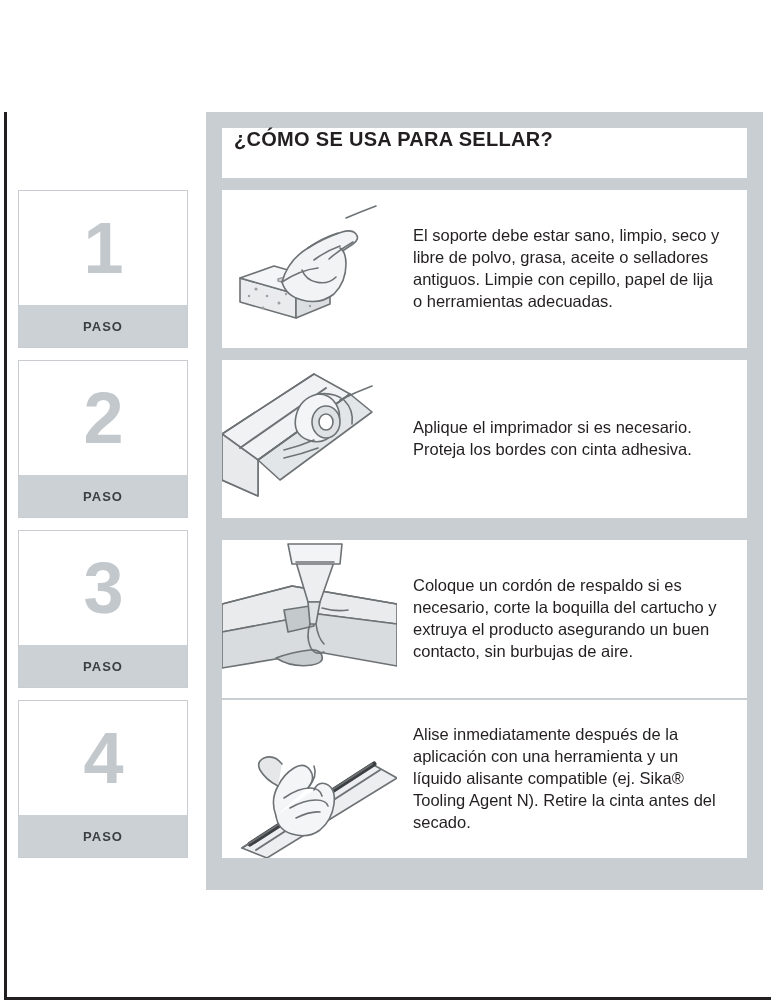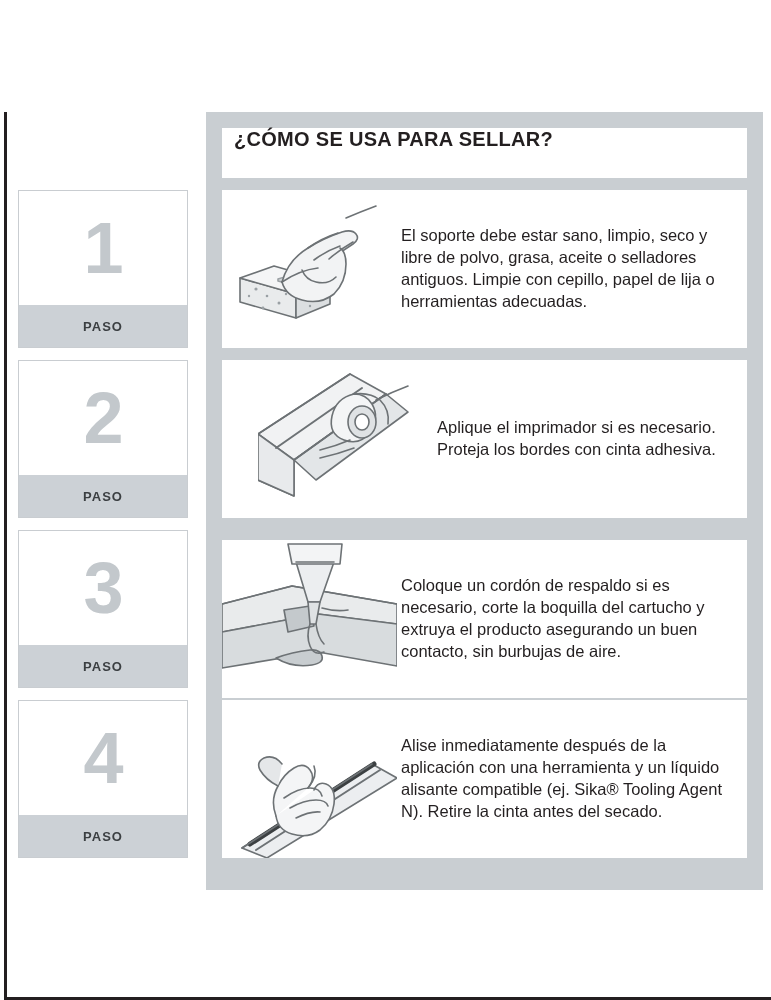--- a/index.html
+++ b/index.html
@@ -113,39 +113,39 @@
   .row {
     position: absolute;
     left: 222px;
     width: 525px;
     background: #ffffff;
     display: flex;
     align-items: stretch;
     box-sizing: border-box;
   }
   .row-1 { top: 190px;  height: 158px; }
-  .row-2 { top: 360px;  height: 158px; padding-left: 36px; }
+  .row-2 { top: 360px;  height: 158px; }
   .row-3 { top: 540px;  height: 158px; }
   .row-4 { top: 700px;  height: 158px; }
 
   .row-art {
     width: 175px;
     flex: 0 0 175px;
     position: relative;
     overflow: hidden;
   }
   .row-text {
     flex: 1 1 auto;
     display: flex;
     align-items: center;
     padding: 4px 14px 4px 4px;
     box-sizing: border-box;
   }
   .row-text p {
-    margin: 0;
+    margin: 12px;
     font-size: 16.5px;
     line-height: 1.33;
     color: #231f20;
   }
 
   
   .art-svg { display: block; width: 100%; height: 100%; }
 </style>
 </head>
 <body>

